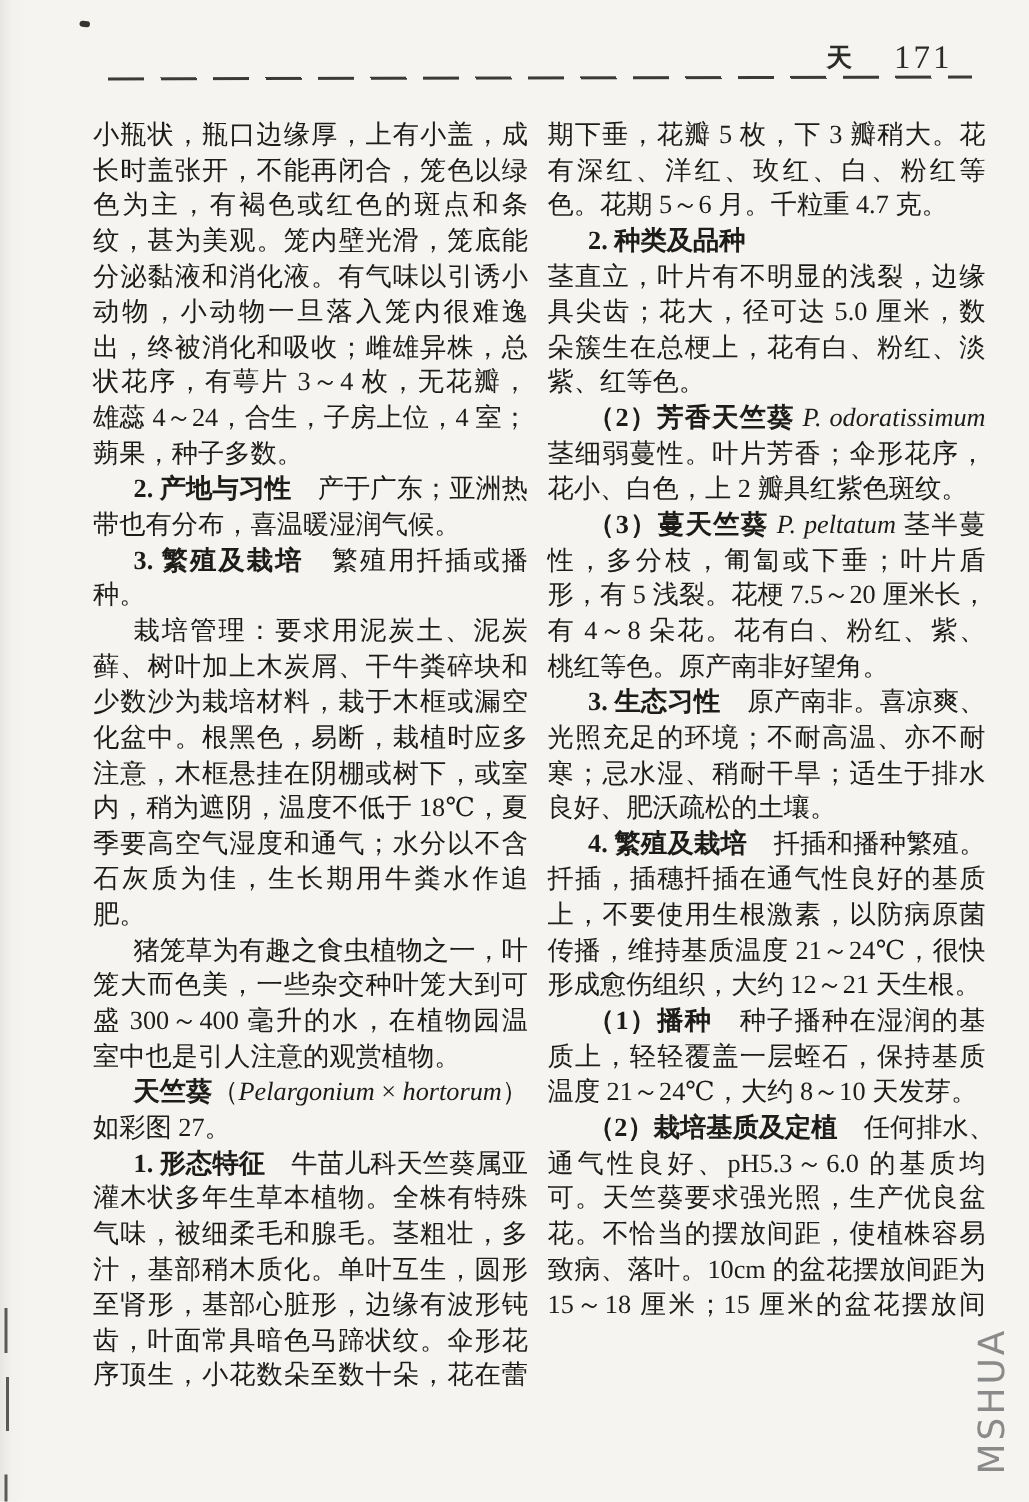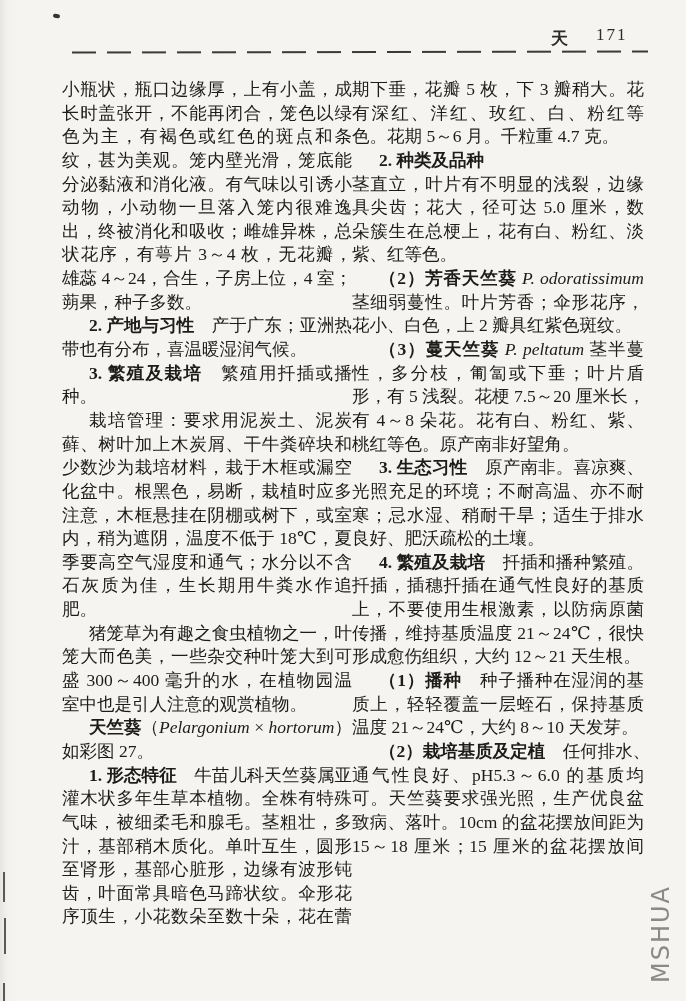--- a/index.html
+++ b/index.html
@@ -1,28 +1,28 @@
 <!DOCTYPE html>
 <html><head>
 <meta charset="utf-8">
 <style>
   html,body{margin:0;padding:0;width:686px;height:1001px;overflow:hidden;}
   body{background:#ffffff;font-family:"Liberation Serif","DejaVu Serif",serif;}
   .page{position:absolute;inset:0;background:#f5f4f1;
         background-image:linear-gradient(90deg,#e6e5e1 0px,#f2f1ee 7px,#f5f4f1 16px);}
   
   .hdr-sec{position:absolute;left:551px;top:27px;font-size:17px;font-weight:700;color:#2b2b29;}
-  .hdr-num{position:absolute;left:596px;top:25px;font-size:17px;color:#2b2b29;letter-spacing:2px;}
+  .hdr-num{position:absolute;left:596px;top:25px;font-size:22px;color:#2b2b29;letter-spacing:2px;}
   .hdr-rule{position:absolute;left:72px;top:51px;width:576px;height:2px;
             background:repeating-linear-gradient(90deg,#3b3a38 0 24px,transparent 24px 35px);
             transform:rotate(-0.12deg);}
   
   .col{position:absolute;top:78px;color:#1d1c1a;font-size:17.5px;}
   .col-left{left:62px;width:290px;}
-  .col-right{left:352px;width:292px;}
+  .col-right{left:365px;width:292px;}
   .tline{height:23.65px;line-height:23.65px;white-space:nowrap;
          text-align:justify;text-align-last:justify;text-justify:inter-character;overflow:visible;}
   .tline.pend{text-align-last:left;}
   .tline.indent{padding-left:27px;}
   .st-h{font-weight:700;}
   .st-b{font-weight:700;margin-top:16px;}
   .st-i{font-style:italic;font-family:"Liberation Serif","DejaVu Serif",serif;}
   
   .wm{position:absolute;left:595px;top:921px;width:132px;height:26px;
       transform:rotate(-90deg);color:#8a8a8a;
@@ -107,20 +107,21 @@
       <div class="tline"><span>扦插，插穗扦插在通气性良好的基质</span></div>
       <div class="tline"><span>上，不要使用生根激素，以防病原菌</span></div>
       <div class="tline"><span>传播，维持基质温度 21～24℃，很快</span></div>
       <div class="tline pend"><span>形成愈伤组织，大约 12～21 天生根。</span></div>
       <div class="tline indent"><span class="st-h">（1）播种</span><span>　种子播种在湿润的基</span></div>
       <div class="tline"><span>质上，轻轻覆盖一层蛭石，保持基质</span></div>
       <div class="tline pend"><span>温度 21～24℃，大约 8～10 天发芽。</span></div>
       <div class="tline indent"><span class="st-h">（2）栽培基质及定植</span><span>　任何排水、</span></div>
       <div class="tline"><span>通气性良好、pH5.3～6.0 的基质均</span></div>
       <div class="tline"><span>可。天竺葵要求强光照，生产优良盆</span></div>
+      <div class="tline"><span>花。不恰当的摆放间距，使植株容易</span></div>
       <div class="tline"><span>致病、落叶。10cm 的盆花摆放间距为</span></div>
       <div class="tline"><span>15～18 厘米；15 厘米的盆花摆放间</span></div>
     </div>
 
   <div class="wm">MSHUA</div>
 
   <div class="edge-mark em1"></div>
   <div class="edge-mark em2"></div>
   <div class="edge-mark em3"></div>
   <div class="speck"></div>

